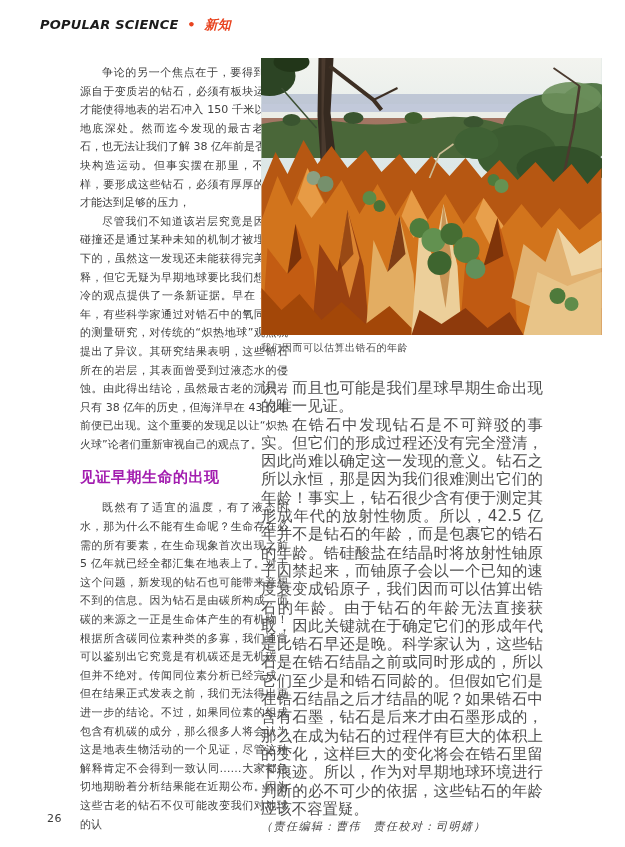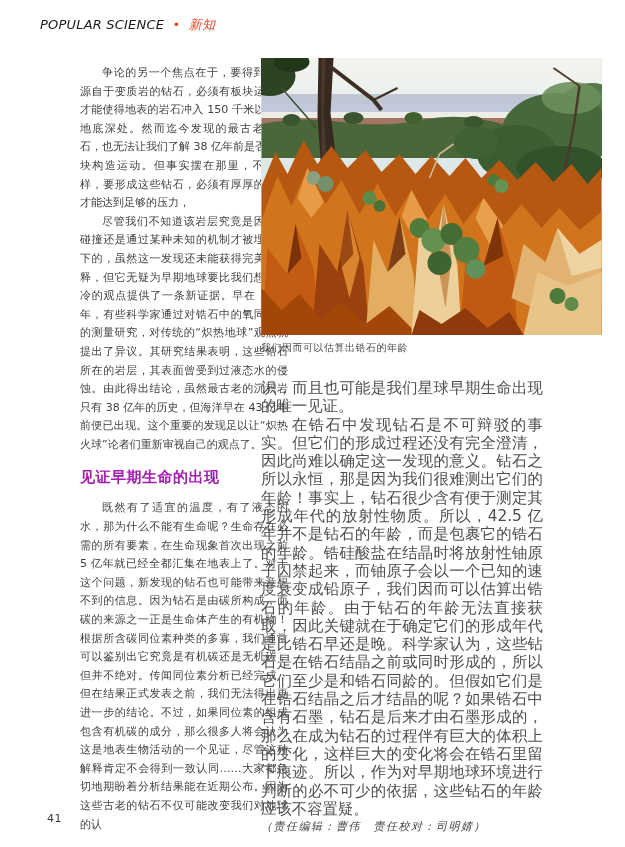--- a/index.html
+++ b/index.html
@@ -3,21 +3,21 @@
 <meta charset="utf-8">
 <style>
   html,body{margin:0;padding:0;}
   body{
     width:625px;height:847px;position:relative;background:#ffffff;
     font-family:"DejaVu Sans","Liberation Sans",sans-serif;
     overflow:hidden;
   }
   .masthead{
     position:absolute;left:40px;top:16px;
-    font-size:13px;font-weight:400;font-style:italic;
+    font-size:13px;font-weight:700;font-style:italic;
     letter-spacing:.2px;white-space:nowrap;
   }
   .masthead .brand{color:#1b1b1b;}
   .masthead .bullet{color:#e8431f;margin:0 4px;}
   .masthead .section{color:#e8431f;}
   .col-left{
     position:absolute;left:40px;top:64px;width:208px;
     font-size:11px;line-height:18.6px;color:#3e3e3e;
     text-align:justify;
     margin-left:40px;
@@ -156,13 +156,13 @@
     </svg>
   </div>
   <div class="caption">我们因而可以估算出锆石的年龄</div>
   <div class="rbody">
     <p>识，而且也可能是我们星球早期生命出现的唯一见证。</p>
     <p class="indent">在锆石中发现钻石是不可辩驳的事实。但它们的形成过程还没有完全澄清，因此尚难以确定这一发现的意义。钻石之所以永恒，那是因为我们很难测出它们的年龄！事实上，钻石很少含有便于测定其形成年代的放射性物质。所以，42.5 亿年并不是钻石的年龄，而是包裹它的锆石的年龄。锆硅酸盐在结晶时将放射性铀原子囚禁起来，而铀原子会以一个已知的速度衰变成铅原子，我们因而可以估算出锆石的年龄。由于钻石的年龄无法直接获取，因此关键就在于确定它们的形成年代是比锆石早还是晚。科学家认为，这些钻石是在锆石结晶之前或同时形成的，所以它们至少是和锆石同龄的。但假如它们是在锆石结晶之后才结晶的呢？如果锆石中含有石墨，钻石是后来才由石墨形成的，那么在成为钻石的过程伴有巨大的体积上的变化，这样巨大的变化将会在锆石里留下痕迹。所以，作为对早期地球环境进行判断的必不可少的依据，这些钻石的年龄应该不容置疑。</p>
   </div>
   <div class="credit">（责任编辑：曹伟　责任校对：司明婧）</div>
 </div>
 
-<div class="pagenum">41</div>
+<div class="pagenum">26</div>
 
 </body></html>

